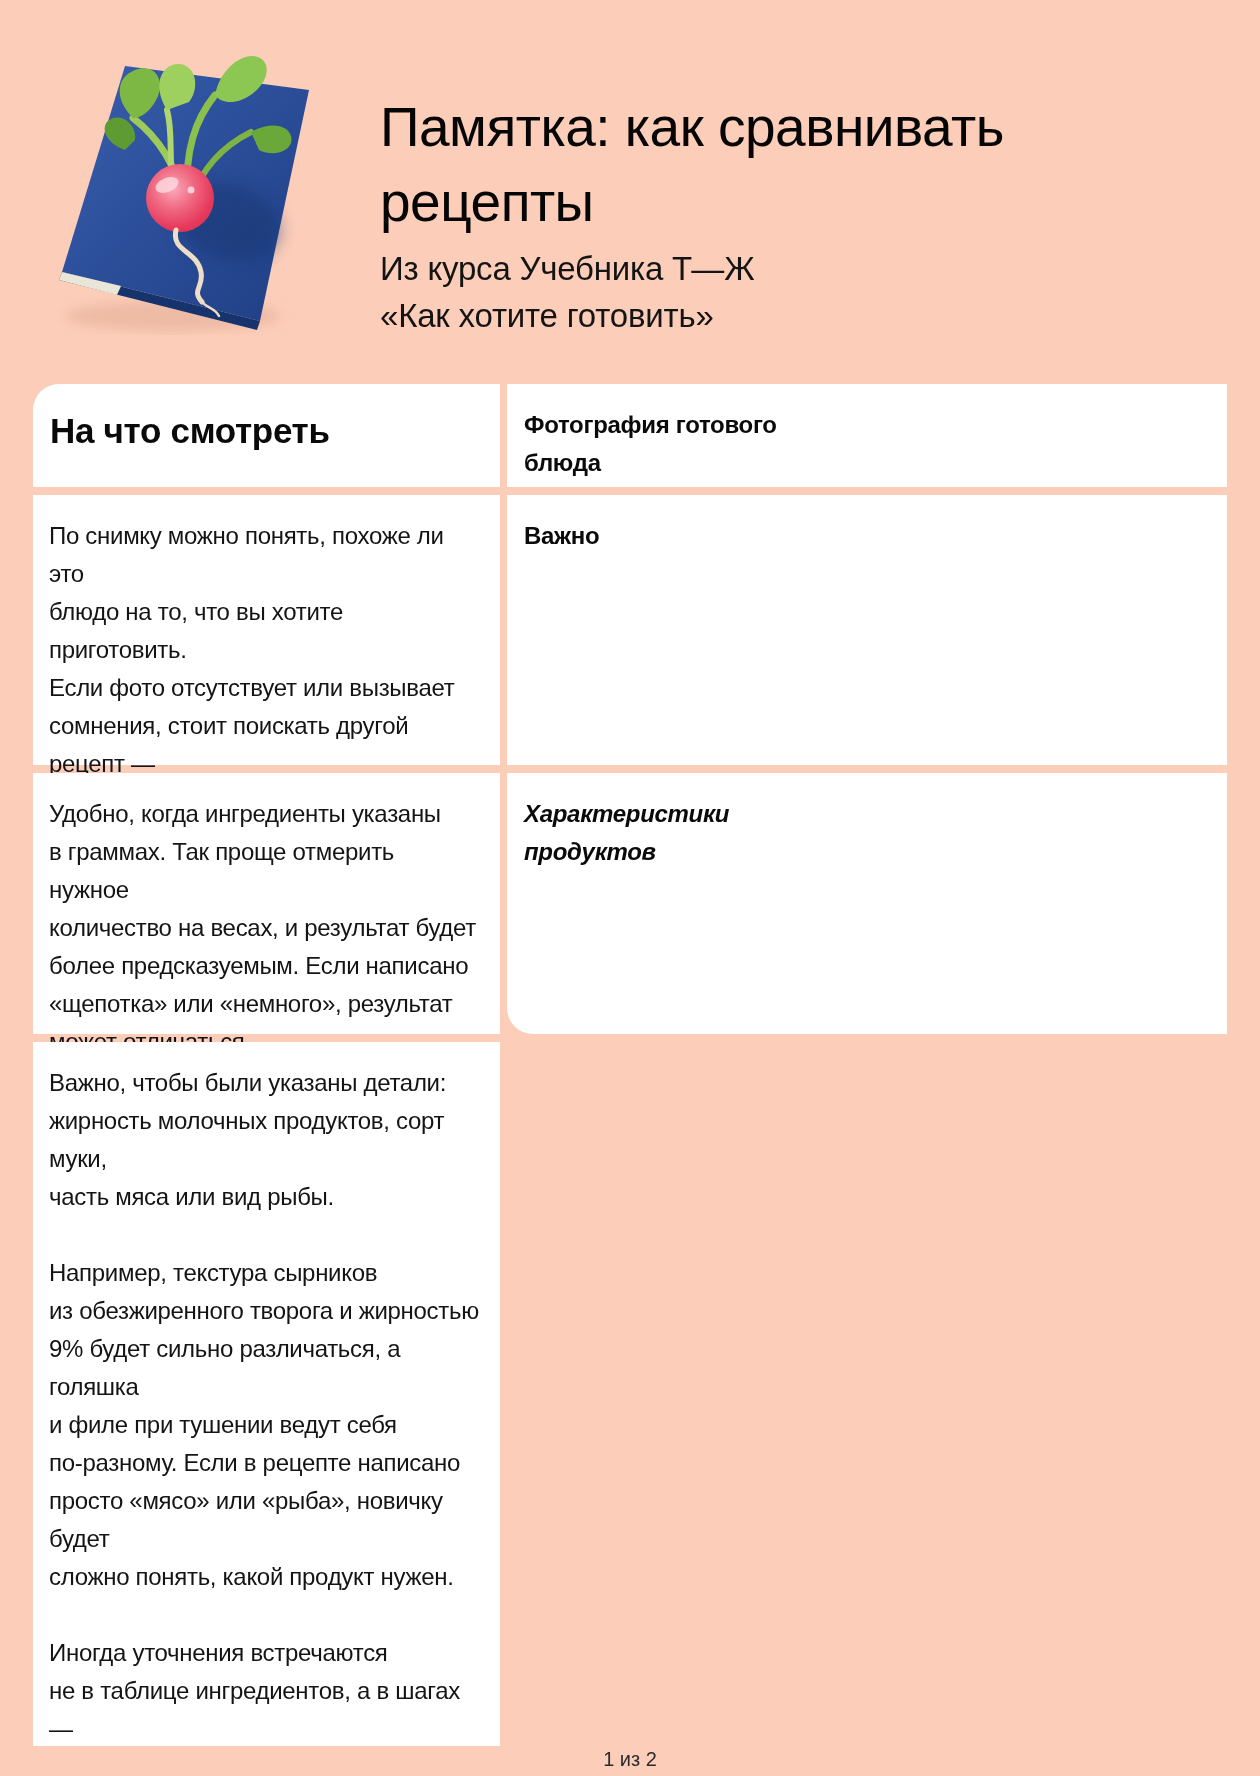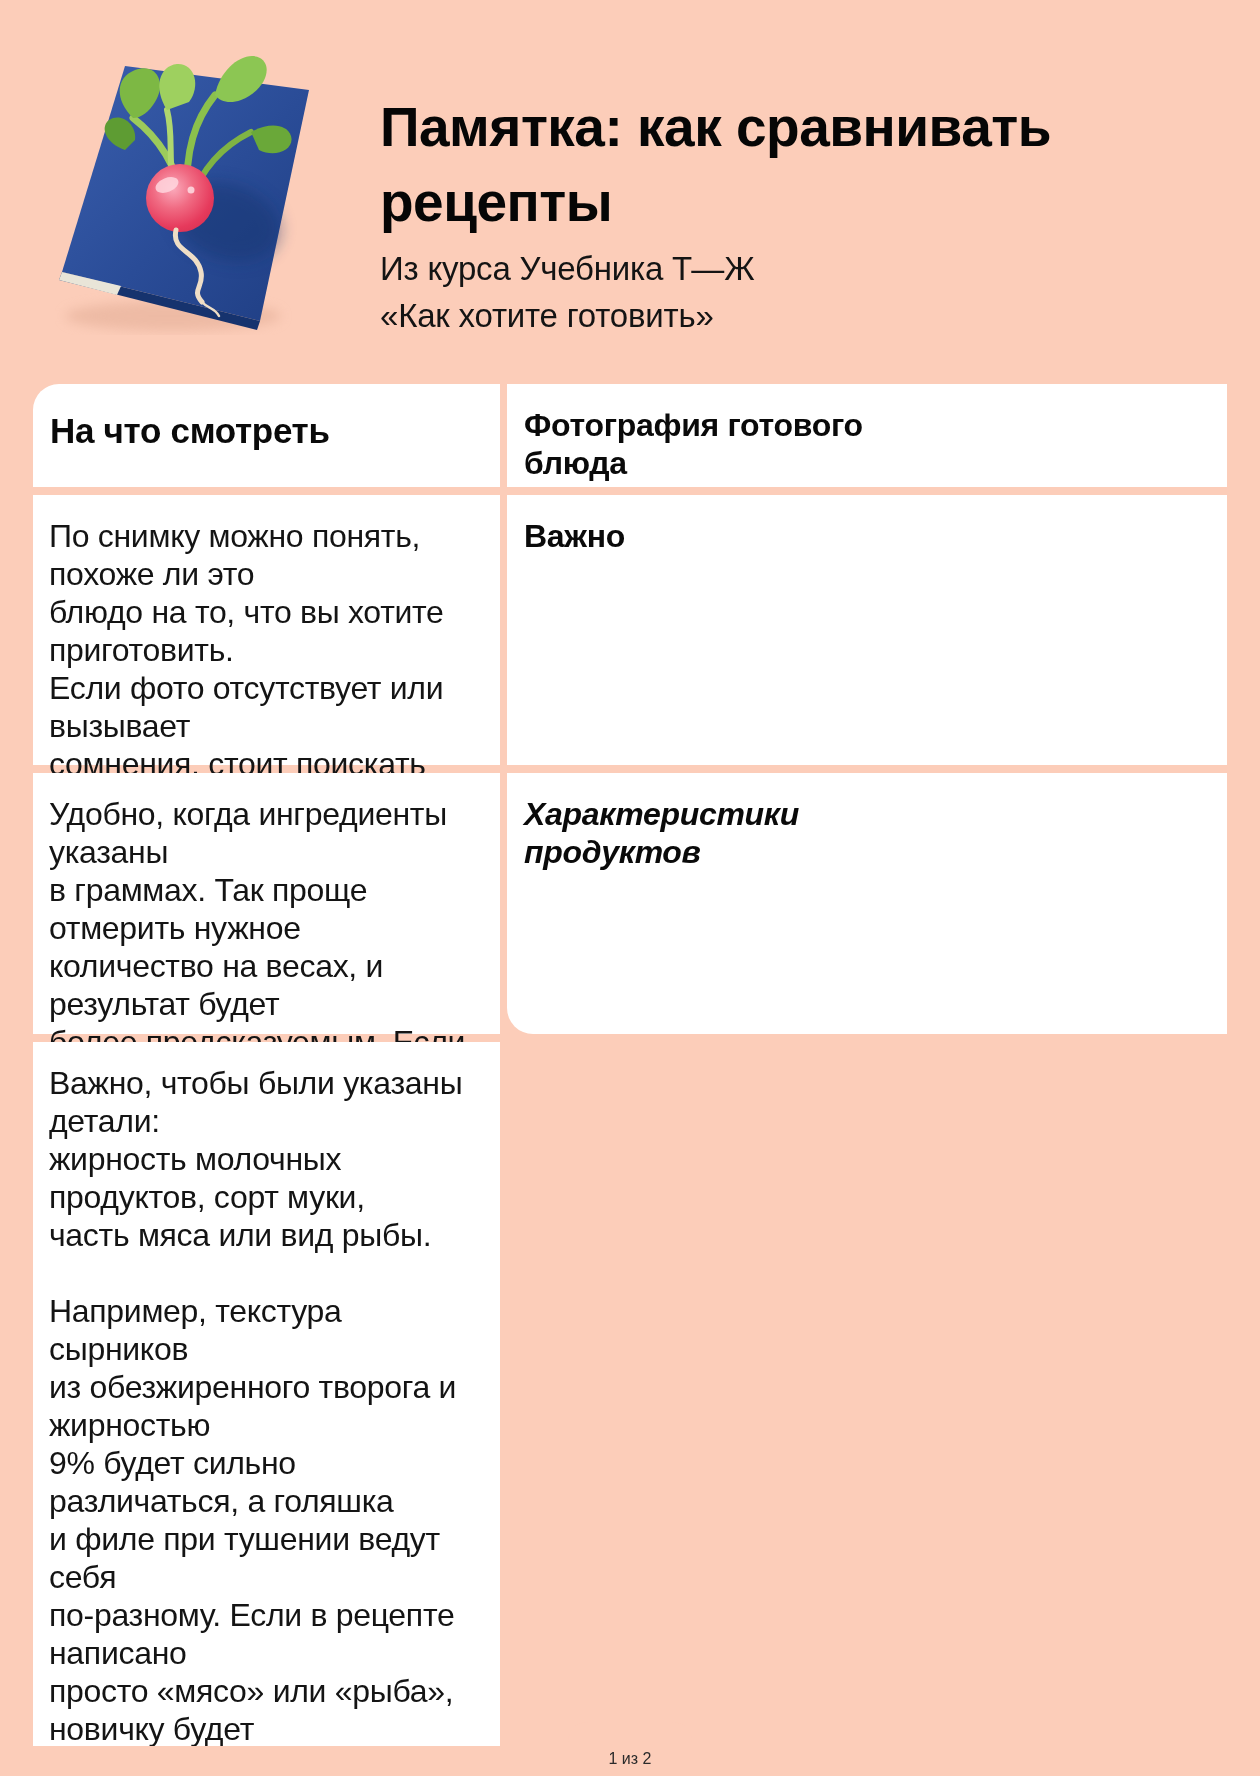--- a/index.html
+++ b/index.html
@@ -5,39 +5,39 @@
   html,body { margin:0; padding:0; background:#FCCDB9; }
   .page {
     position:relative; width:1260px; height:1776px;
     background:#FCCDB9; overflow:hidden;
     font-family:"Liberation Sans", sans-serif; color:#111;
   }
   
   .illustration { position:absolute; left:55px; top:40px; width:265px; height:295px; }
   .hero-title {
     position:absolute; left:380px; top:58px; width:760px;
-    font-size:55px; line-height:75px; font-weight:700; letter-spacing:-0.5px; color:#060606;margin-top:32px;
+    font-size:55px; line-height:75px; font-weight:400; letter-spacing:-0.5px; color:#060606;margin-top:32px;
   }
   .hero-sub {
     position:absolute; left:380px; top:212px; width:680px;
     font-size:33px; line-height:47px; letter-spacing:-0.2px; color:#141414;
     white-space:pre-line;
   }
   
   .table {
     position:absolute; left:33px; top:384px; width:1194px; height:1362px;
     display:grid;
     grid-template-columns:467px 720px;
     grid-template-rows:103px 270px 261px auto;
     column-gap:7px; row-gap:8px;
   }
   .cell {
     background:#FFFFFF; box-sizing:border-box;
     padding:22px 20px 0 17px;
-    font-size:32px; line-height:38px; letter-spacing:-0.3px;
+    font-size:24px; line-height:38px; letter-spacing:-0.3px;
     white-space:pre-line; color:#141414;
   }
   .cell.right { padding-left:16px; }
   .cell.head  { font-weight:700; font-size:35px; padding-top:28px; color:#0a0a0a; }
   .cell.rowtitle { font-weight:700; color:#0a0a0a; }
   .corner-tl { border-top-left-radius:26px; }
   .corner-tr { border-top-right-radius:26px; }
   .corner-bl { border-bottom-left-radius:26px;font-style:italic; }
   .corner-br { border-bottom-right-radius:26px; }
   
@@ -47,21 +47,21 @@
     width:124px; height:54px; background:#FCCDB9;
     border-radius:20px 20px 0 0;
   }
   .tab::before, .tab::after {
     content:""; position:absolute; bottom:30px; width:14px; height:14px;
   }
   .tab::before { left:-14px;  background:radial-gradient(circle at top left,  rgba(252,205,185,0) 13px, #FCCDB9 13.5px); }
   .tab::after  { right:-14px; background:radial-gradient(circle at top right, rgba(252,205,185,0) 13px, #FCCDB9 13.5px); }
   .tab-label {
     position:absolute; left:50%; bottom:5px; transform:translateX(-50%);
-    font-size:16px; line-height:24px; color:#2b2b2b; white-space:nowrap;margin-top:25px;
+    font-size:20px; line-height:24px; color:#2b2b2b; white-space:nowrap;margin-top:25px;
   }
 </style>
 </head>
 <body>
 
 <div class="page">
 
   <svg class="illustration" viewBox="0 0 265 295" aria-hidden="true">
     <defs>
       <linearGradient id="bookGrad" x1="0" y1="0" x2="1" y2="1">

